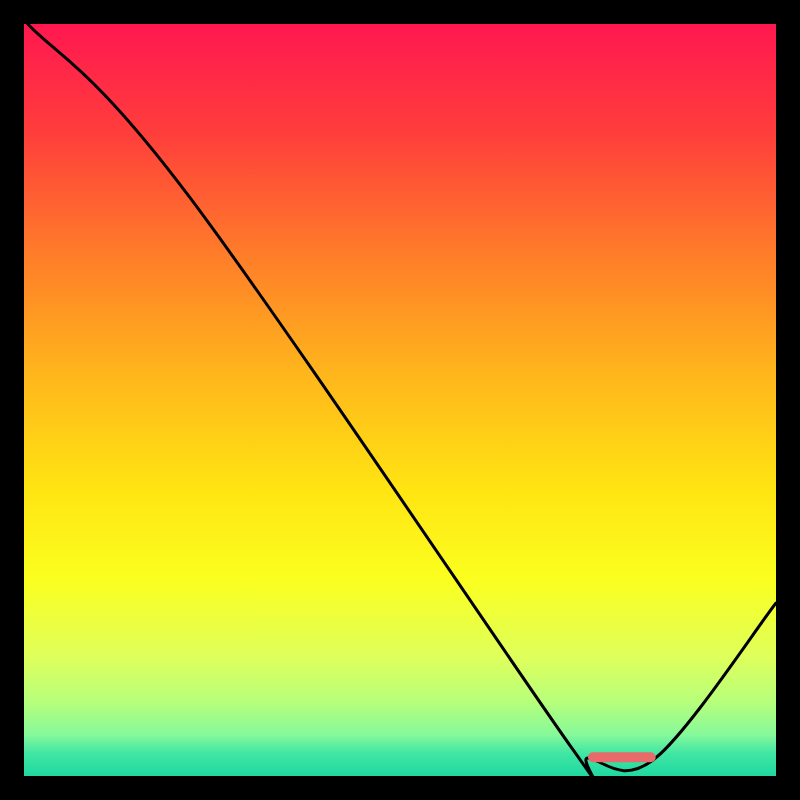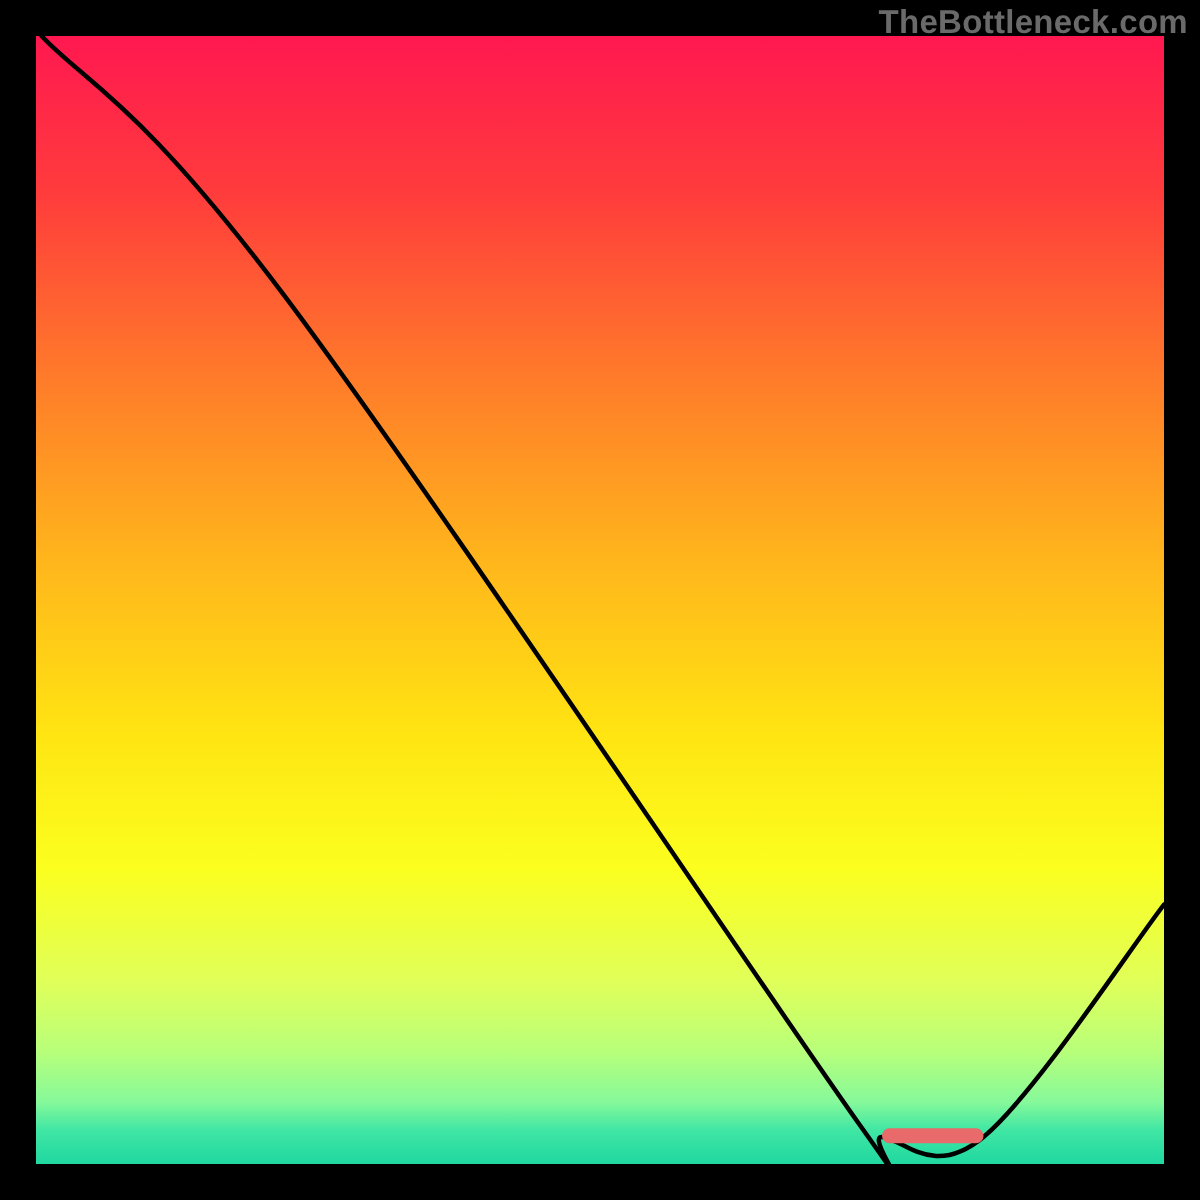--- a/index.html
+++ b/index.html
@@ -32,21 +32,20 @@
     font-weight: 600;
     letter-spacing: 0.2px;
     user-select: none;
   }
   svg { display: block; }
 </style>
 </head>
 <body>
 
 <div class="frame">
-  <div class="watermark">TheBottleneck.com</div>
   <div class="plot">
     <svg id="chart-svg" width="752" height="752" viewBox="0 0 752 752">
       <defs>
         <linearGradient id="bg-grad" x1="0" y1="0" x2="0" y2="1">
             <stop offset="0.00%" stop-color="#ff1850"></stop>
             <stop offset="14.00%" stop-color="#ff3c3c"></stop>
             <stop offset="30.00%" stop-color="#ff7a2a"></stop>
             <stop offset="46.00%" stop-color="#ffb41c"></stop>
             <stop offset="62.00%" stop-color="#ffe512"></stop>
             <stop offset="74.00%" stop-color="#fbff20"></stop>

